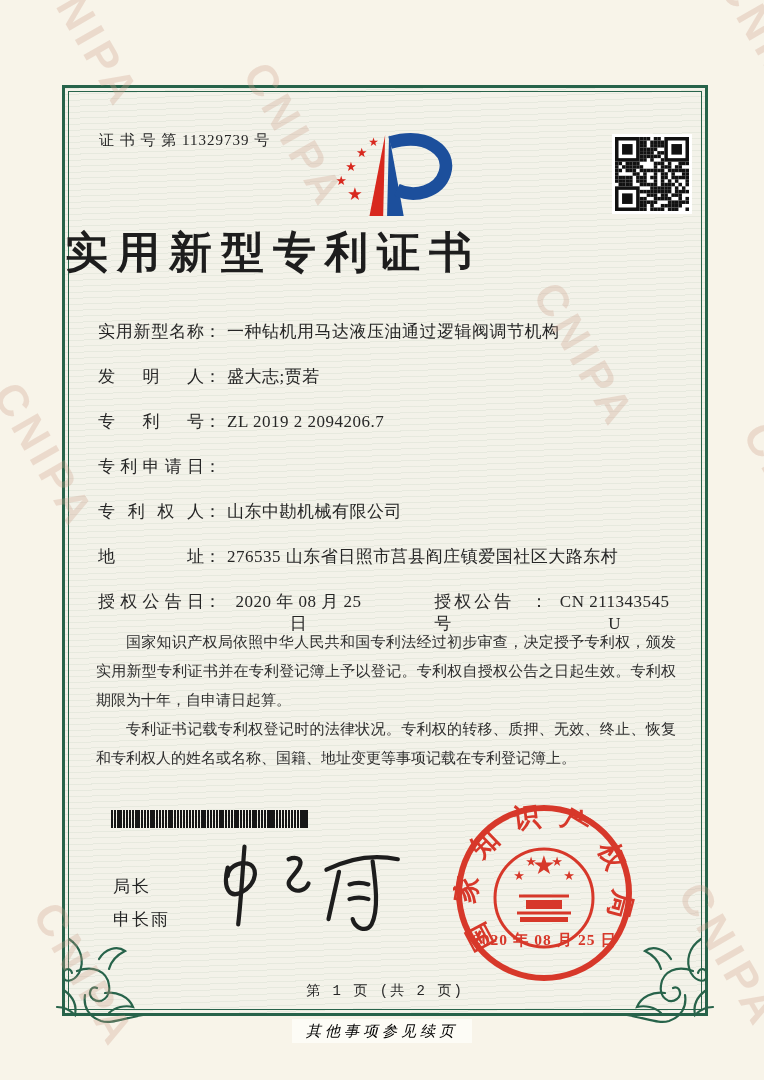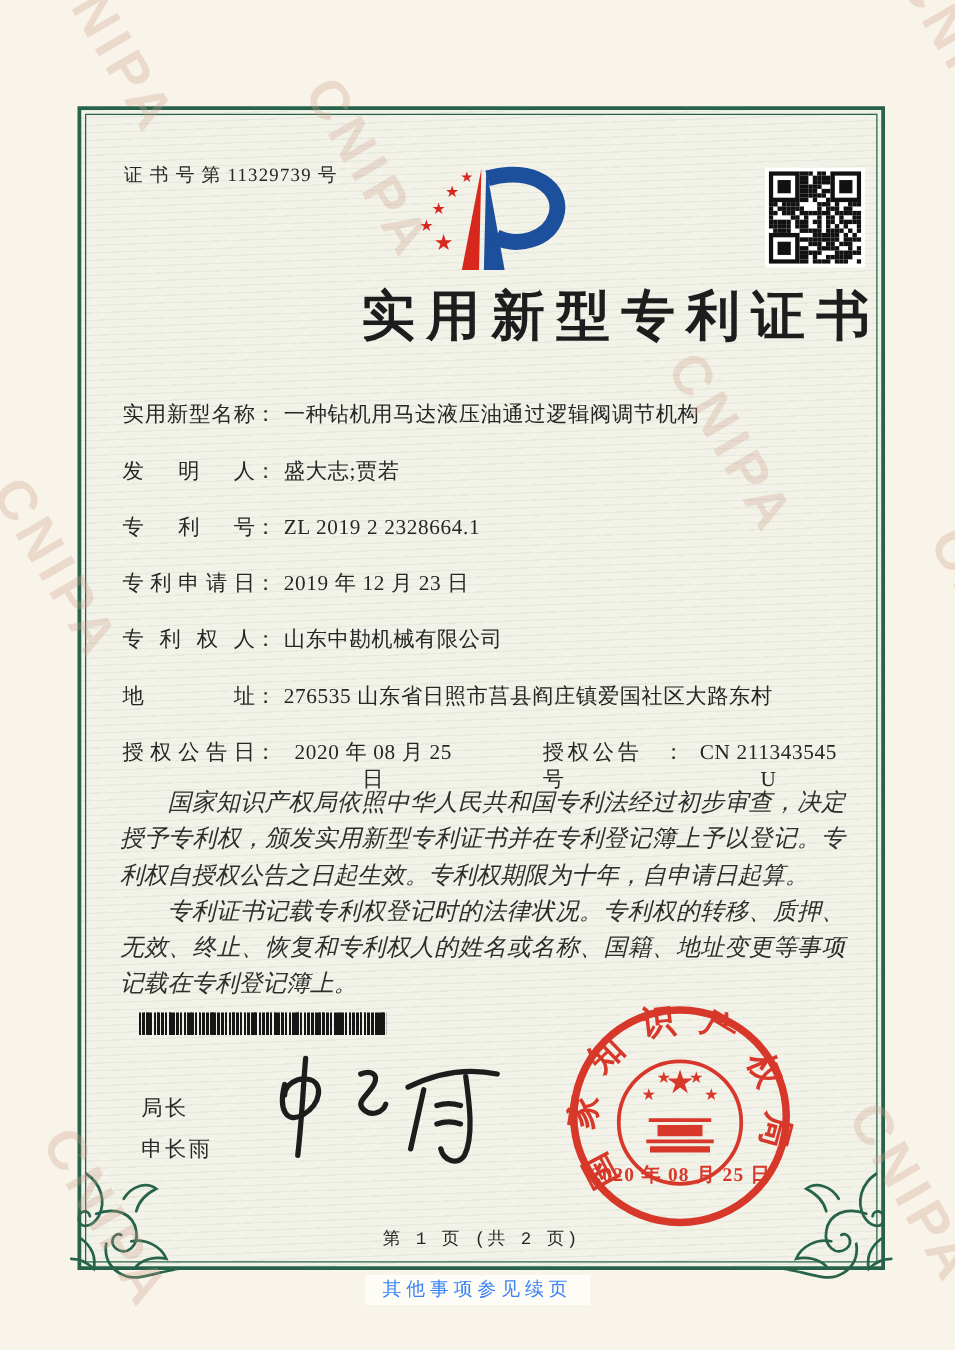--- a/index.html
+++ b/index.html
@@ -26,38 +26,38 @@
   }
   .frame-inner{
     position:absolute;left:3px;top:3px;right:3px;bottom:3px;
     border:1px solid #27634a;
   }
   
   .cert-no{position:absolute;left:34px;top:43px;font-size:15px;letter-spacing:1px;}
   .logo{position:absolute;left:258px;top:42px;width:136px;height:88px;}
   .qr{position:absolute;right:13px;top:46px;width:74px;height:74px;background:#fff;padding:3px;}
   .title{
-    position:absolute;left:0;top:136px;width:100%;text-align:right;
+    position:absolute;left:0;top:136px;width:100%;text-align:left;
     font-size:43px;font-weight:bold;letter-spacing:9px;color:#1d1d1d;
   }
   
   .fields{position:absolute;left:33px;top:233px;width:578px;font-size:17px;}
   .frow{height:45px;display:flex;align-items:flex-start;line-height:22px;}
   .flabel{
     display:inline-block;width:106px;text-align:justify;text-align-last:justify;
     flex:0 0 106px;
     font-family:Liberation Serif, serif;
   }
   .fcolon{flex:0 0 auto;}
   .fvalue{padding-left:6px;letter-spacing:0.5px;text-align:center;}
   .fpair2{margin-left:64px;display:flex;}
   
   .paras{
     position:absolute;left:31px;top:540px;width:580px;
-    font-size:19px;line-height:29px;font-style:italic;color:#2e2e2e;
+    font-size:15px;line-height:29px;color:#2e2e2e;
     text-align:justify;
   }
   .paras p{margin:0;text-indent:2em;}
   
   .barcode{
     position:absolute;left:46px;top:722px;width:198px;height:18px;
     background:
       repeating-linear-gradient(90deg,#161616 0 2px,rgba(0,0,0,0) 2px 3px),
       repeating-linear-gradient(90deg,rgba(0,0,0,0) 0 4px,#161616 4px 5px,rgba(0,0,0,0) 5px 11px),
       repeating-linear-gradient(90deg,rgba(0,0,0,0) 0 7px,#161616 7px 9px,rgba(0,0,0,0) 9px 17px);
@@ -74,21 +74,21 @@
   
   .page-no{position:absolute;left:0;bottom:13px;width:100%;text-align:center;font-size:14px;letter-spacing:2px;font-family:Liberation Mono, monospace;}
   .corner{position:absolute;width:92px;height:96px;z-index:4;}
   .corner.bl{left:-10px;bottom:-16px;}
   .corner.br{right:-10px;bottom:-16px;transform:scaleX(-1);}
   .note{
     position:absolute;left:0;top:1022px;width:100%;text-align:center;z-index:2;
   }
   .note span{
     background:#fdfcf6;padding:4px 14px;font-size:15px;letter-spacing:4px;
-    color:#3b82f6;
+    font-style:italic;color:#000000;
   }
 </style>
 </head>
 <body>
 
 <span class="wm" style="left:10px;top:10px;">CNIPA</span>
 <span class="wm" style="left:215px;top:110px;">CNIPA</span>
 <span class="wm" style="left:690px;top:20px;">CNIPA</span>
 <span class="wm" style="left:505px;top:330px;">CNIPA</span>
 <span class="wm" style="left:-35px;top:430px;">CNIPA</span>
@@ -338,26 +338,25 @@
       <span class="fvalue">一种钻机用马达液压油通过逻辑阀调节机构</span>
     </div>
     <div class="frow">
       <span class="flabel">发明人</span>
         <span class="fcolon">：</span>
       <span class="fvalue">盛大志;贾若</span>
     </div>
     <div class="frow">
       <span class="flabel">专利号</span>
         <span class="fcolon">：</span>
-      <span class="fvalue">ZL 2019 2 2328664.1</span>
+      <span class="fvalue">ZL 2019 2 2094206.7</span>
     </div>
     <div class="frow">
       <span class="flabel">专利申请日</span>
         <span class="fcolon">：</span>
-      <span class="fvalue">2019 年 12 月 23 日</span>
     </div>
     <div class="frow">
       <span class="flabel">专利权人</span>
         <span class="fcolon">：</span>
       <span class="fvalue">山东中勘机械有限公司</span>
     </div>
     <div class="frow">
       <span class="flabel">地址</span>
         <span class="fcolon">：</span>
       <span class="fvalue">276535 山东省日照市莒县阎庄镇爱国社区大路东村</span>

